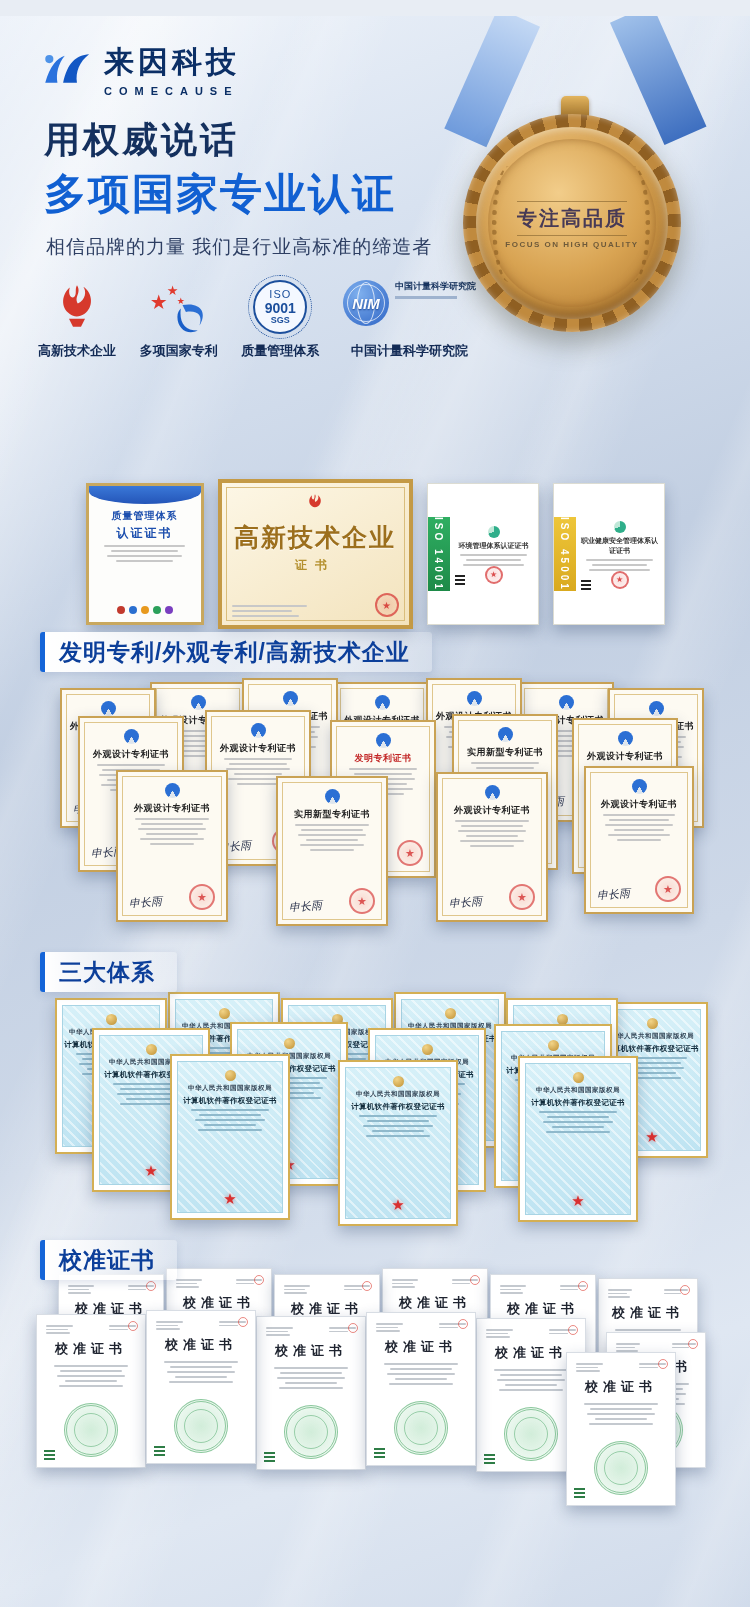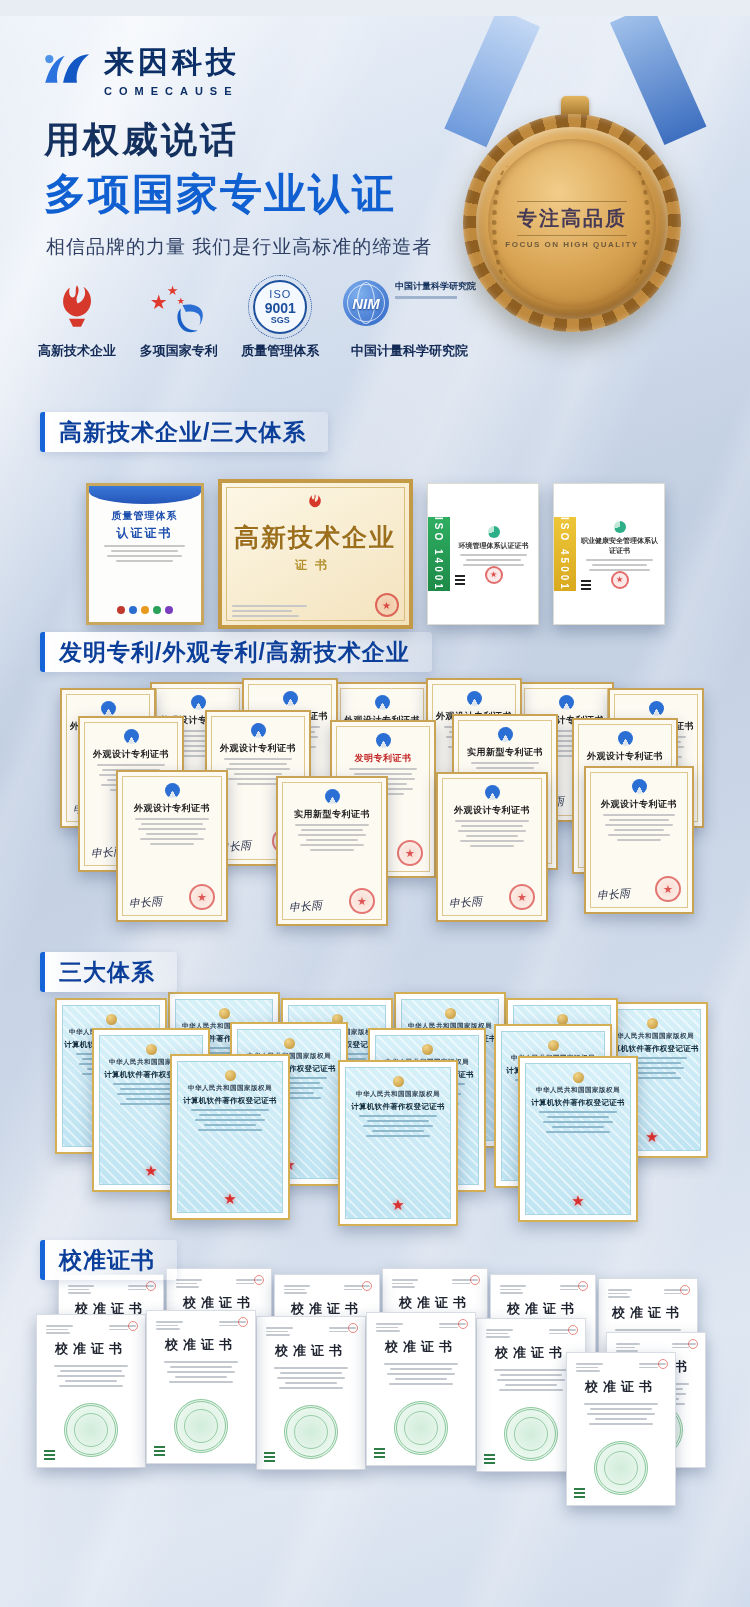--- a/index.html
+++ b/index.html
@@ -237,21 +237,20 @@
         </span>
         <span class="nim-text">
           <span class="nim-cn">中国计量科学研究院</span>
           <span class="nim-en-bar"></span>
         </span>
       </span>
       <span class="badge-label">中国计量科学研究院</span>
     </div>
   </div>
 
-  <div class="sec" style="top:396px">高新技术企业/三大体系</div>
   <div class="syscerts">
     <div class="scert q">
       <div class="q-band"></div>
       <div class="q-t1">质量管理体系</div>
       <div class="q-t2">认证证书</div>
       <i class="ln" style="width:84%"></i>
         <i class="ln" style="width:70%"></i>
       <i class="ln" style="width:78%"></i>
         <i class="ln" style="width:60%"></i>
       <div class="q-logos">

